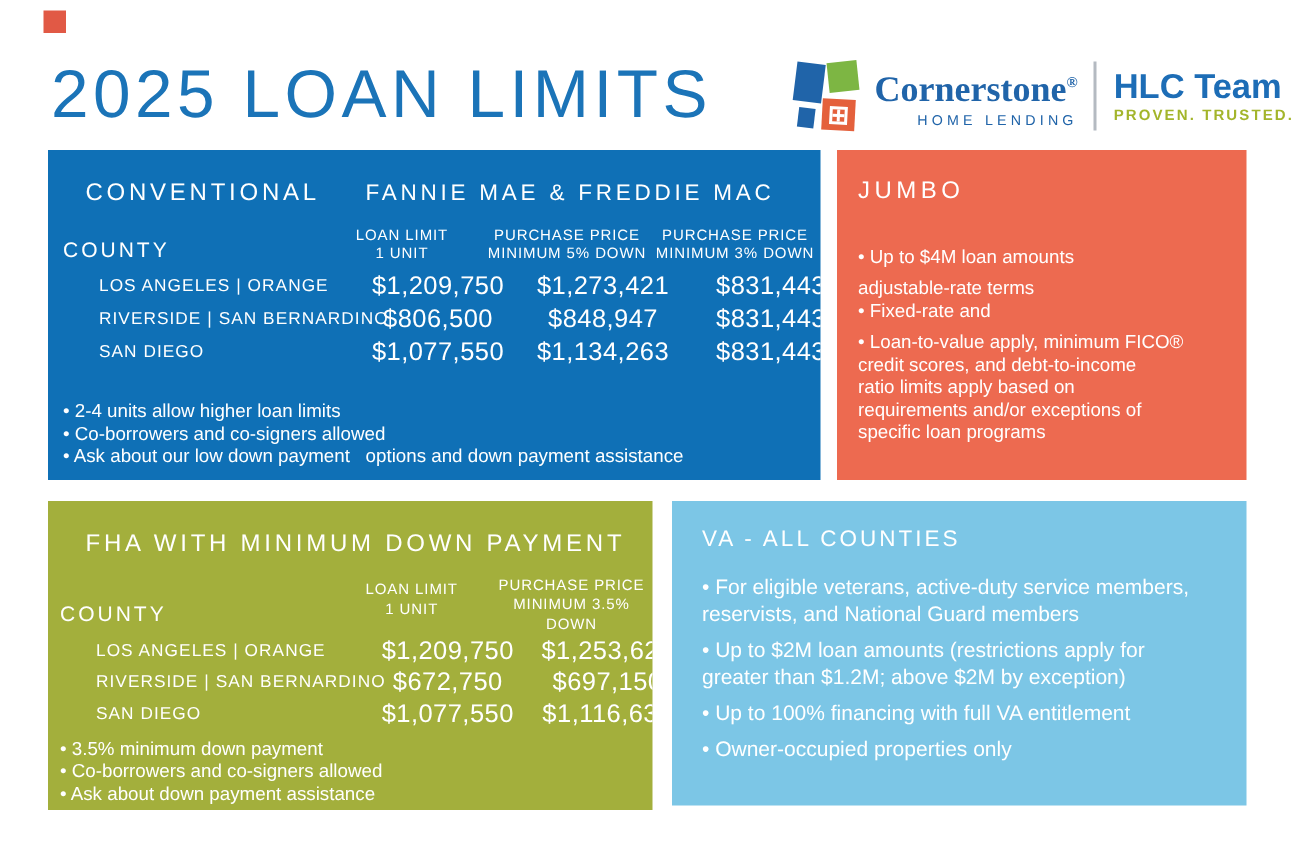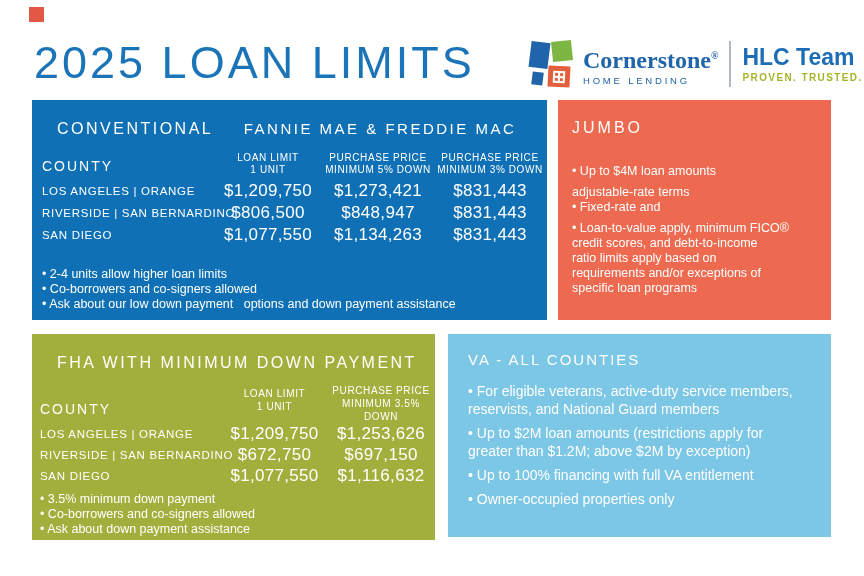--- a/index.html
+++ b/index.html
@@ -23,21 +23,21 @@
   .ic-green      { position:absolute; right:3px; top:0;      width:20px; height:20px;
                    background:var(--logo-green,#7db643); transform:rotate(-6deg); }
   .ic-orange     { position:absolute; right:5px; bottom:1px; width:22px; height:21px;
                    background:var(--logo-orange,#e4603c); transform:rotate(3deg);
                    display:flex; align-items:center; justify-content:center; }
   .ic-window { width:12px; height:12px; border:2px solid #fff;
                background:
                  linear-gradient(#fff,#fff) center/2px 100% no-repeat,
                  linear-gradient(#fff,#fff) center/100% 2px no-repeat,
                  var(--logo-orange,#e4603c); }
-  .cs-text { margin-left:8px; text-align:left; }
+  .cs-text { margin-left:8px; text-align:right; }
   .cs-name { font-family:"Liberation Serif", serif; font-weight:700; font-size:24px; line-height:25px;
              color:var(--brand-blue,#2064a9); white-space:nowrap; }
   .cs-name sup { font-size:10px; }
   .cs-sub  { font-size:9.5px; letter-spacing:2.8px; color:var(--brand-blue,#2064a9); margin-top:2px; }
   .logo-divider { width:2px; height:46px; background:var(--divider-gray,#b4bac1); margin:0 11px 0 11px; }
   .hlc-text { text-align:left; }
   .hlc-name { font-size:23px; font-weight:700; color:var(--hlc-blue,#1d6db6); line-height:24px; white-space:nowrap; }
   .hlc-tag  { font-size:10px; font-weight:700; letter-spacing:1.4px; color:var(--brand-green,#a3b52b);
               margin-top:3px; white-space:nowrap; }
 
@@ -59,21 +59,21 @@
 
   .th-row { align-items:end; }
   .grid-conv.th-row { margin-top:14px; }
   .grid-fha.th-row  { margin-top:12px; }
   .th { font-size:10px; line-height:12px; text-align:center; letter-spacing:0.6px; }
   .grid-fha .th { line-height:13px; }
   .th-county { font-size:14px; letter-spacing:2px; padding-left:10px; align-self:end; padding-bottom:2px; }
   .grid-fha .th-county { padding-left:8px; padding-bottom:6px; }
   .pb10 { padding-bottom:10px; }
 
-  .data-row { height:22px; align-items:center; display:grid; }
+  .data-row { height:22px; align-items:center; display:grid;padding-left:24px; }
   .grid-fha.data-row { height:21px; }
   .rows-conv { margin-top:4px; }
   .rows-fha  { margin-top:0; }
   .td-county { padding-left:10px; font-size:11.5px; letter-spacing:0.7px; white-space:nowrap; }
   .grid-fha .td-county { padding-left:8px; }
   .td-val { text-align:center; font-size:17px; letter-spacing:0.3px; white-space:nowrap; }
 
   .bullets { padding-left:10px; }
   .bullets-conv { margin-top:21px; }
   .bullets-fha  { margin-top:6px; padding-left:8px; }

